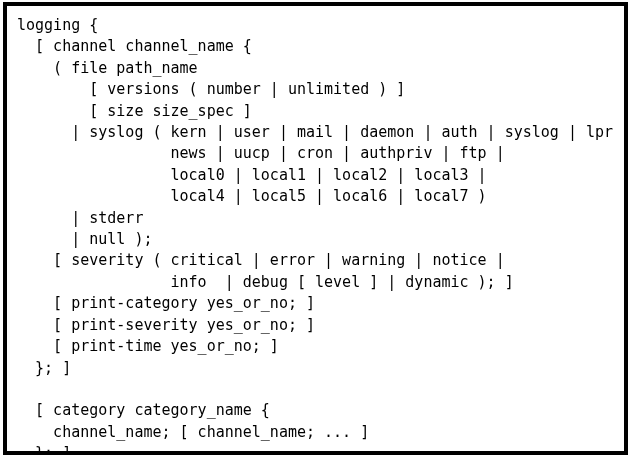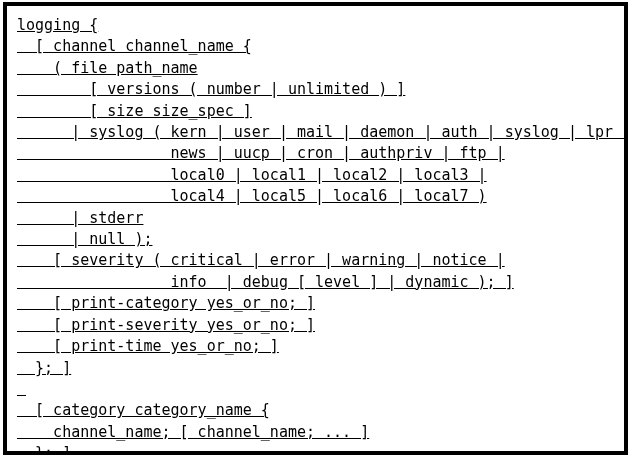--- a/index.html
+++ b/index.html
@@ -54,16 +54,16 @@
   }
 
   .code-line.blank {
     min-height: 21.4px;
   }
 </style>
 </head>
 <body>
 
 <div class="page">
-  <div class="code-frame" style="border-color: rgb(0, 0, 0); background: rgb(255, 255, 255); text-decoration: underline;">
+  <div class="code-frame" style="border-color: rgb(0, 0, 0); background: rgb(255, 255, 255);">
     <pre class="code-listing" style="color: rgb(0, 0, 0);"><span class="code-line">logging {</span><span class="code-line">  [ channel channel_name {</span><span class="code-line">    ( file path_name</span><span class="code-line">        [ versions ( number | unlimited ) ]</span><span class="code-line">        [ size size_spec ]</span><span class="code-line">      | syslog ( kern | user | mail | daemon | auth | syslog | lpr |</span><span class="code-line">                 news | uucp | cron | authpriv | ftp |</span><span class="code-line">                 local0 | local1 | local2 | local3 |</span><span class="code-line">                 local4 | local5 | local6 | local7 )</span><span class="code-line">      | stderr</span><span class="code-line">      | null );</span><span class="code-line">    [ severity ( critical | error | warning | notice |</span><span class="code-line">                 info  | debug [ level ] | dynamic ); ]</span><span class="code-line">    [ print-category yes_or_no; ]</span><span class="code-line">    [ print-severity yes_or_no; ]</span><span class="code-line">    [ print-time yes_or_no; ]</span><span class="code-line">  }; ]</span><span class="code-line blank">&nbsp;</span><span class="code-line">  [ category category_name {</span><span class="code-line">    channel_name; [ channel_name; ... ]</span><span class="code-line">  }; ]</span></pre>
   </div>
 </div>
 
 </body></html>

